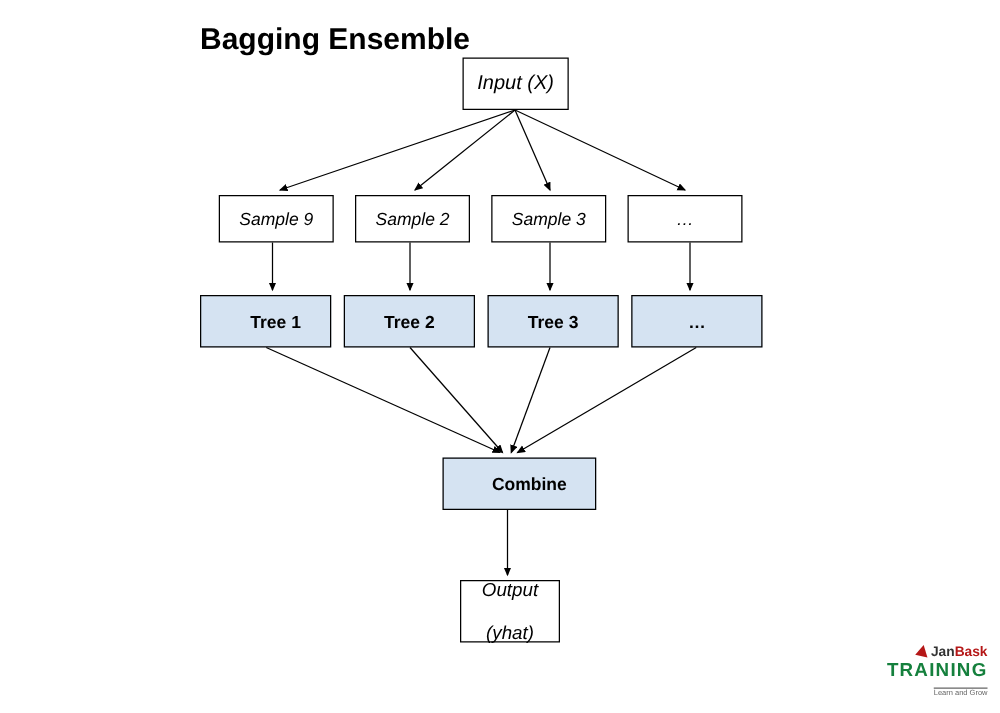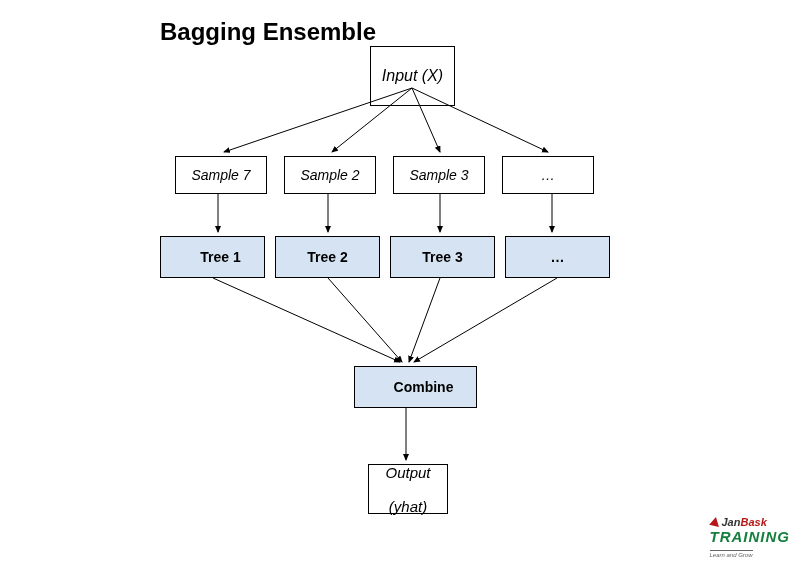--- a/index.html
+++ b/index.html
@@ -32,23 +32,22 @@
   svg.arrows {
     position: absolute;
     top: 0; left: 0;
     width: 800px; height: 570px;
     pointer-events: none;
   }
   .logo {
     position: absolute;
     right: 10px;
     bottom: 10px;
-    text-align: left;
+    text-align: right;
     line-height: 1;
-    font-style: italic;
   }
   .logo .jan { font-size: 11px; color: #333; font-weight: 600; }
   .logo .bask { font-size: 11px; color: #b51717; font-weight: 700; }
   .logo .train { font-size: 15px; font-weight: 800; letter-spacing: 1px; color: #15803d; }
   .logo .tag { font-size: 6px; color: #666; border-top: 1px solid #666; display: inline-block; padding-top: 1px;}
   .logo .mark {
     display: inline-block;
     width: 0; height: 0;
     border-left: 5px solid transparent;
     border-right: 5px solid transparent;
@@ -56,23 +55,23 @@
     transform: rotate(12deg);
     margin-right: 2px;
     vertical-align: middle;
   }
 </style>
 </head>
 <body>
 
 <div class="title" style="left:160px; top:18px;">Bagging Ensemble</div>
 
-<div class="box italic" style="left:370px; top:46px; width:85px; height:60px; font-size:16px;">Input (X)</div>
+<div class="box italic" style="left:370px; top:46px; width:85px; height:42px; font-size:16px;">Input (X)</div>
 
-<div class="box italic" style="left:175px; top:156px; width:92px; height:38px;">Sample 7</div>
+<div class="box italic" style="left:175px; top:156px; width:92px; height:38px;">Sample 9</div>
 <div class="box italic" style="left:284px; top:156px; width:92px; height:38px;">Sample 2</div>
 <div class="box italic" style="left:393px; top:156px; width:92px; height:38px;">Sample 3</div>
 <div class="box italic" style="left:502px; top:156px; width:92px; height:38px;">…</div>
 
 <div class="box bold blue" style="left:160px; top:236px; width:105px; height:42px;padding-left:16px;">Tree 1</div>
 <div class="box bold blue" style="left:275px; top:236px; width:105px; height:42px;">Tree 2</div>
 <div class="box bold blue" style="left:390px; top:236px; width:105px; height:42px;">Tree 3</div>
 <div class="box bold blue" style="left:505px; top:236px; width:105px; height:42px;">…</div>
 
 <div class="box bold blue" style="left:354px; top:366px; width:123px; height:42px;padding-left:16px;">Combine</div>

